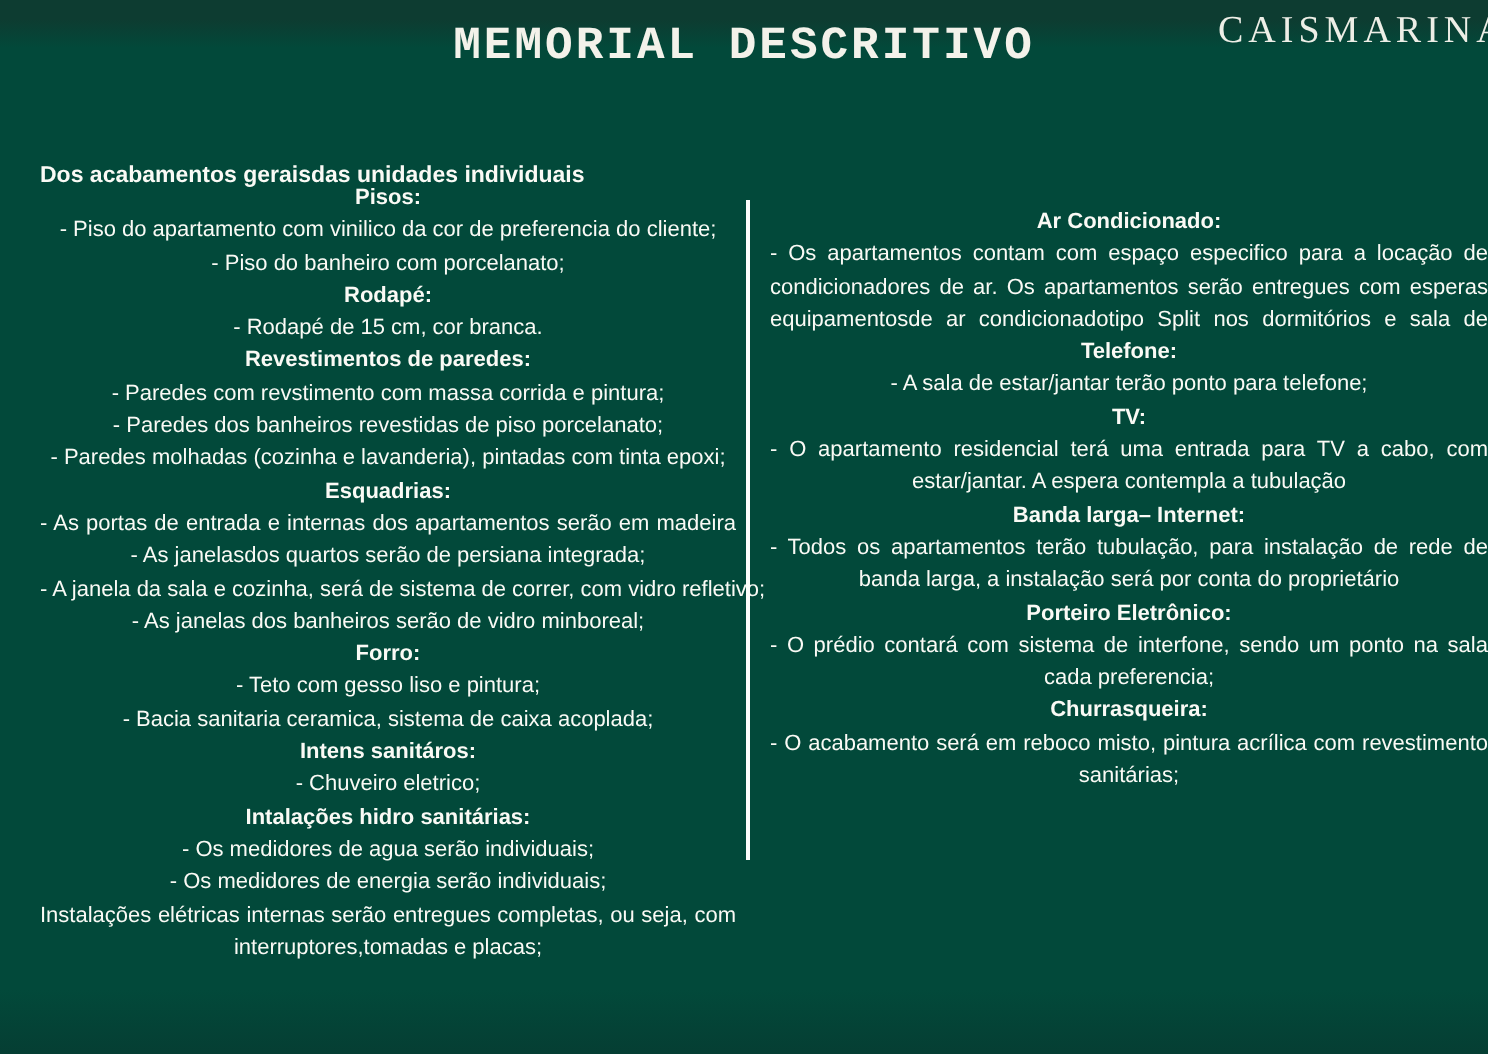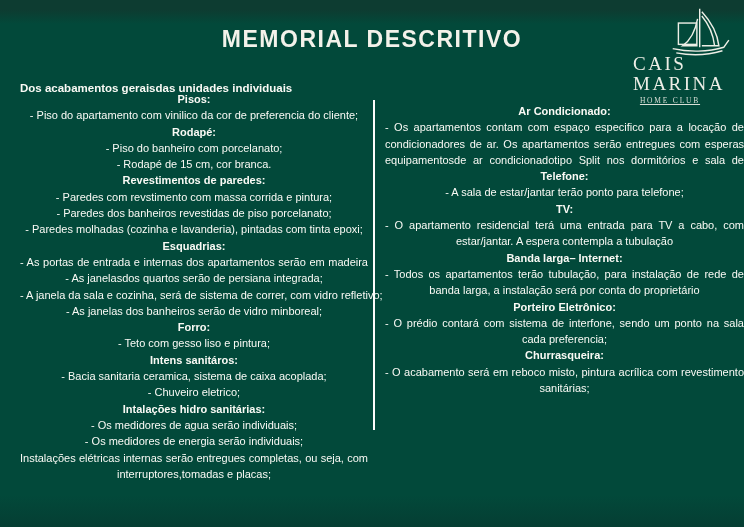--- a/index.html
+++ b/index.html
@@ -7,31 +7,31 @@
     position:relative;
     width:744px;height:527px;
     overflow:hidden;
     background:linear-gradient(to bottom,
       #0d3c31 0px,#0d3c31 10px,
       #02493a 24px,#02493a 495px,
       #053e33 527px);
     font-family:"Liberation Sans",sans-serif;
   }
   .title{
-    position:absolute;top:26px;left:0;width:100%;
+    position:absolute;top:10px;left:0;width:100%;
     text-align:center;
-    font-family:Liberation Sans, sans-serif;
+    font-family:Liberation Mono, monospace;
     font-weight:bold;
     font-size:23px;
     letter-spacing:1.5px;
     color:#f3f2ea;
   }
   .logo{
     position:absolute;left:633px;top:6px;width:74px;
-    display:flex;flex-direction:column;align-items:stretch;
+    display:flex;flex-direction:row;align-items:stretch;
     color:#edeee6;
     font-family:"Liberation Serif","DejaVu Serif",serif;
   }
   .logo svg{align-self:flex-end;margin-right:-24px;margin-bottom:-6px;}
   .logo-name{font-size:19px;letter-spacing:2.5px;line-height:20px;font-weight:normal;}
   .logo-tag{font-size:7.5px;letter-spacing:1.8px;text-align:center;margin-top:2px;color:#d9dfd6;text-decoration:underline;}
   .intro{
     position:absolute;left:20px;top:82px;width:348px;
     font-size:11.5px;font-weight:bold;color:#fafaf5;
     white-space:nowrap;
@@ -78,36 +78,36 @@
     <div class="logo-name">CAIS</div>
     <div class="logo-name">MARINA</div>
     <div class="logo-tag">HOME CLUB</div>
   </div>
 
   <div class="intro">Dos acabamentos geraisdas unidades individuais</div>
 
   <div class="col left">
       <div class="line bold">Pisos:</div>
       <div class="line">- Piso do apartamento com vinilico da cor de preferencia do cliente;</div>
+      <div class="line">- Piso do banheiro com porcelanato;</div>
       <div class="line bold">Rodapé:</div>
-      <div class="line">- Piso do banheiro com porcelanato;</div>
       <div class="line">- Rodapé de 15 cm, cor branca.</div>
       <div class="line bold">Revestimentos de paredes:</div>
       <div class="line">- Paredes com revstimento com massa corrida e pintura;</div>
       <div class="line">- Paredes dos banheiros revestidas de piso porcelanato;</div>
       <div class="line">- Paredes molhadas (cozinha e lavanderia), pintadas com tinta epoxi;</div>
       <div class="line bold">Esquadrias:</div>
       <div class="line just">- As portas de entrada e internas dos apartamentos serão em madeira semioca</div>
       <div class="line">- As janelasdos quartos serão de persiana integrada;</div>
       <div class="line">- A janela da sala e cozinha, será de sistema de correr, com vidro refletivo;</div>
       <div class="line">- As janelas dos banheiros serão de vidro minboreal;</div>
       <div class="line bold">Forro:</div>
       <div class="line">- Teto com gesso liso e pintura;</div>
+      <div class="line">- Bacia sanitaria ceramica, sistema de caixa acoplada;</div>
       <div class="line bold">Intens sanitáros:</div>
-      <div class="line">- Bacia sanitaria ceramica, sistema de caixa acoplada;</div>
       <div class="line">- Chuveiro eletrico;</div>
       <div class="line bold">Intalações hidro sanitárias:</div>
       <div class="line">- Os medidores de agua serão individuais;</div>
       <div class="line">- Os medidores de energia serão individuais;</div>
       <div class="line just">Instalações elétricas internas serão entregues completas, ou seja, com lâmpa</div>
       <div class="line">interruptores,tomadas e placas;</div>
     </div>
 
   <div class="divider"></div>
 

